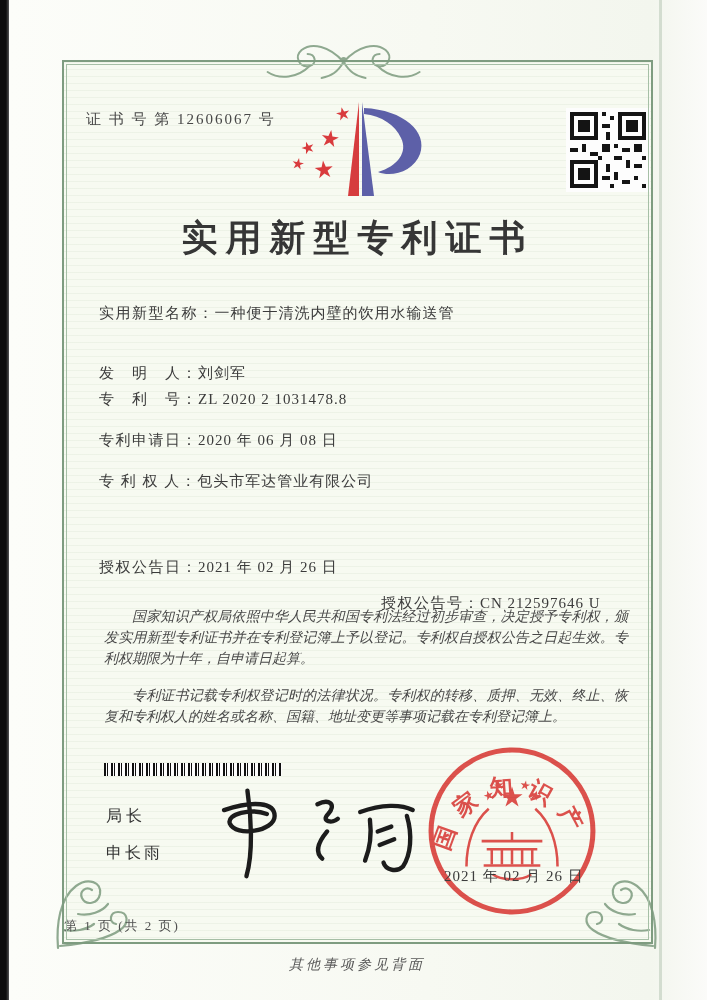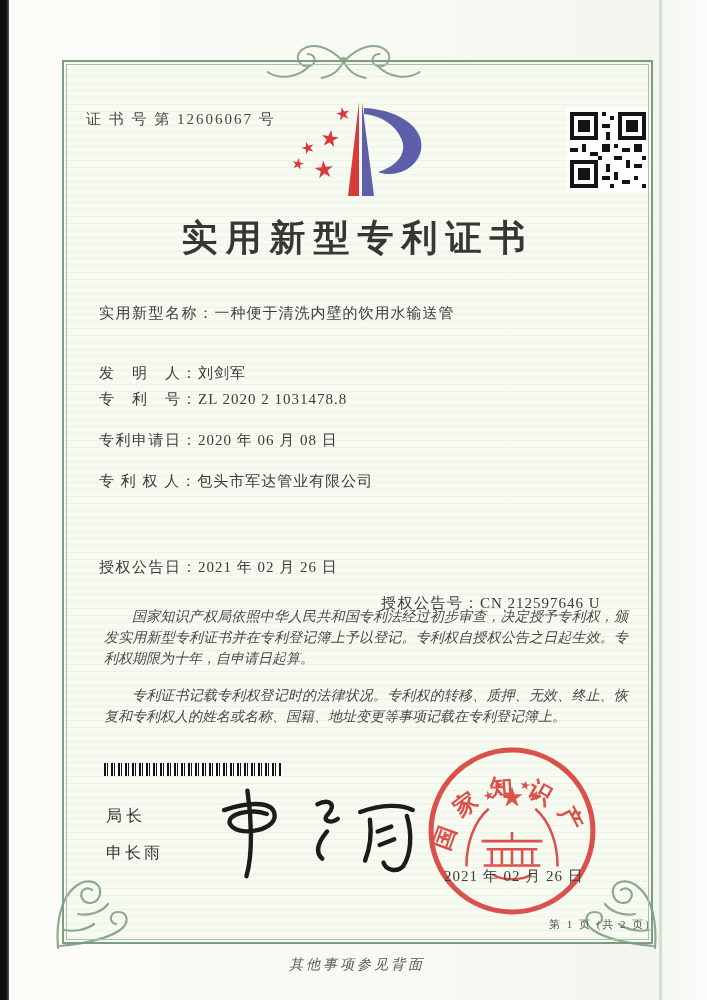--- a/index.html
+++ b/index.html
@@ -54,22 +54,22 @@
   .barcode{position:absolute;left:40px;top:701px;width:178px;height:13px;
     background:repeating-linear-gradient(90deg,#101010 0 2px,#fdfdfd 2px 3px,#101010 3px 4px,#fdfdfd 4px 7px,#101010 7px 9px,#fdfdfd 9px 10px,#101010 10px 11px,#fdfdfd 11px 14px);}
 
   .director-title{position:absolute;left:42px;top:744px;font-size:16px;color:#333;letter-spacing:4px;}
   .director-name{position:absolute;left:42px;top:781px;font-size:16px;color:#333;letter-spacing:3px;}
   .signature{position:absolute;left:138px;top:715px;}
 
   .seal{position:absolute;left:362px;top:683px;opacity:.92;mix-blend-mode:multiply;}
   .seal-date{position:absolute;left:380px;top:805px;font-size:15px;color:#3d3d3d;letter-spacing:1px;white-space:nowrap;}
 
-  .pagination{position:absolute;left:0;top:855px;width:100%;text-align:right;
-    font-size:11px;color:#505050;letter-spacing:2px;}
+  .pagination{position:absolute;left:0;top:855px;width:100%;text-align:left;
+    font-size:13px;color:#505050;letter-spacing:2px;}
 
   .back-note{position:absolute;left:280px;top:956px;font-size:14px;color:#585858;
     font-style:italic;letter-spacing:3px;white-space:nowrap;}
 </style>
 </head>
 <body>
 
 <div class="photo-edge-left"></div>
 <div class="page">
   <div class="page-edge-right"></div>

